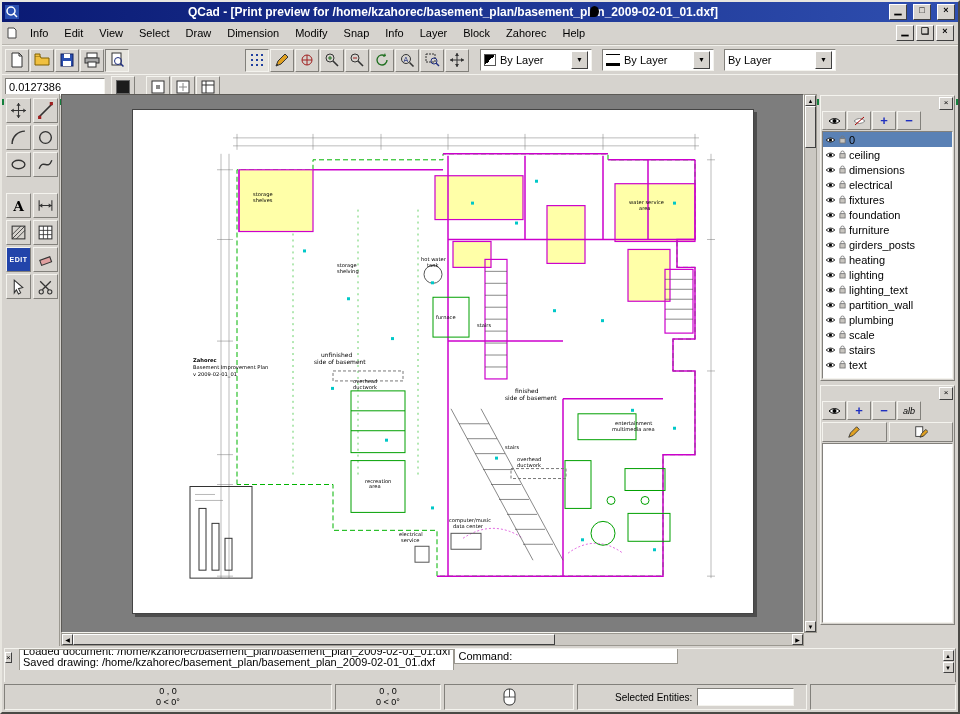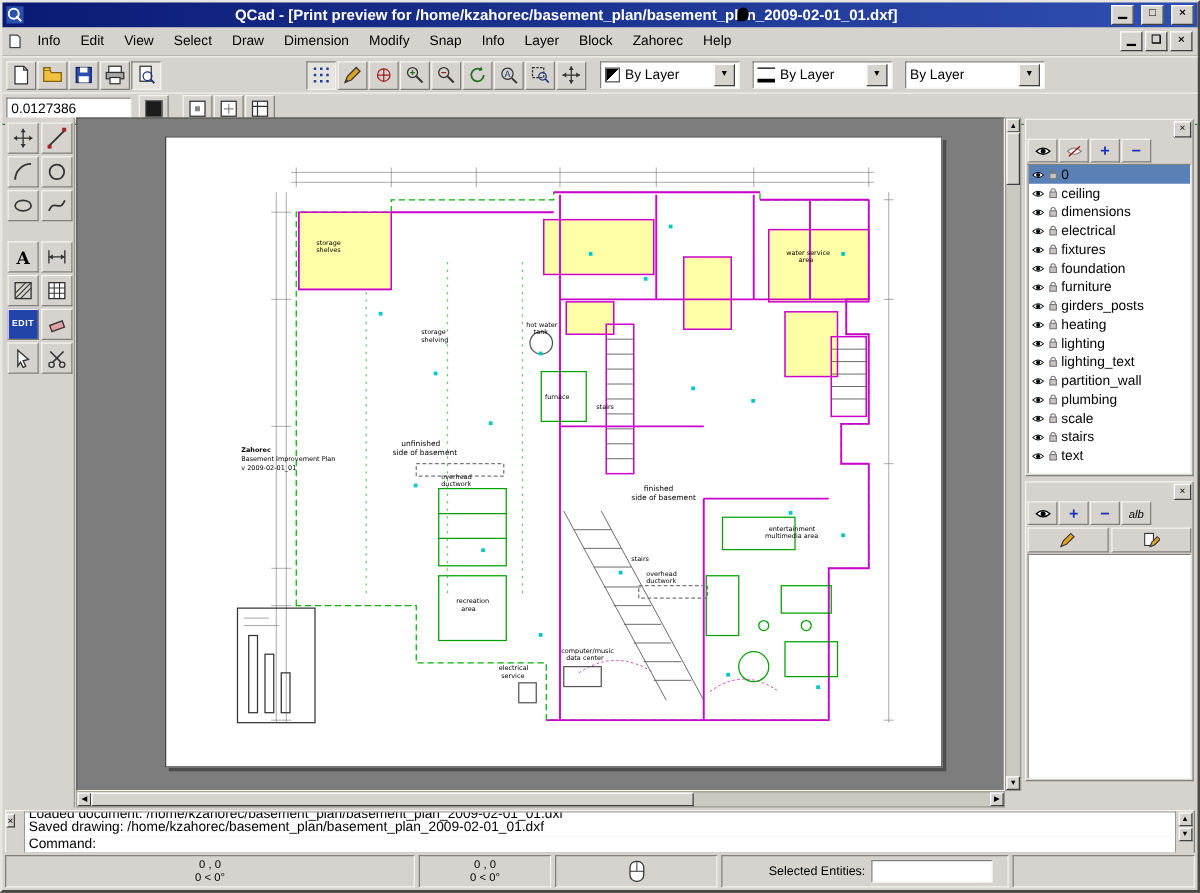--- a/index.html
+++ b/index.html
@@ -16,21 +16,21 @@
   
   .menubar{height:22px;display:flex;align-items:center;background:#d6d3ce;padding:0 4px;border-bottom:1px solid #b8b5ae;}
   .menus{display:flex;}
   .menu-item{padding:2px 8px;font-size:11px;cursor:default;}
   .mdi-btns{margin-left:auto;display:flex;gap:2px;}
   .mdi-pageicon{width:12px;height:12px;margin-right:4px;}
 
   
   .toolbar{display:flex;align-items:center;background:#d6d3ce;padding:1px 3px;border-top:1px solid #f2f1ec;}
   .toolbar1{height:26px;}
-  .toolbar2{height:22px;border-bottom:1px solid #15803d;align-items:center;}
+  .toolbar2{height:22px;border-bottom:6px solid #15803d;align-items:center;}
   .tb{width:24px;height:23px;background:#d6d3ce;border:1px solid;border-color:#f4f3ee #82807b #82807b #f4f3ee;display:flex;align-items:center;justify-content:center;margin-right:1px;box-sizing:border-box;}
   .tb.pressed{border-color:#82807b #f4f3ee #f4f3ee #82807b;background:#e6e4de;}
   .tb svg{width:16px;height:16px;}
   .tgap{width:115px;}
   .combo{display:flex;align-items:center;height:20px;width:104px;background:#fff;border:1px solid;border-color:#82807b #f4f3ee #f4f3ee #82807b;margin-left:10px;padding:0 3px;gap:4px;font-size:11px;white-space:nowrap;}
   .combo-arrow{margin-left:auto;width:15px;height:16px;background:#d6d3ce;border:1px solid;border-color:#fff #404040 #404040 #fff;font-size:7px;line-height:15px;text-align:center;}
   .swatch{width:10px;height:10px;background:linear-gradient(135deg,#000 50%,#fff 50%);border:1px solid #555;}
   .widthicon{display:inline-block;width:14px;height:8px;border-top:1px solid #000;border-bottom:3px solid #000;}
   .scale-input{width:92px;height:16px;border:1px solid;border-color:#82807b #f4f3ee #f4f3ee #82807b;background:#fff;font-family:"Liberation Sans",sans-serif;font-size:11px;padding:0 3px;}
   .tb .dkswatch{width:12px;height:12px;background:#1c1c1c;border:1px solid #666;}
@@ -74,21 +74,21 @@
   .lrow{height:15px;display:flex;align-items:center;gap:3px;padding:0 2px;white-space:nowrap;}
   .lrow.selected{background:#5a81b5;}
   .lrow svg{flex:none;}
   .lname{font-size:11px;}
   .brow2{display:flex;gap:2px;padding:1px 0;}
   .bbtn{flex:1;height:18px;background:#d6d3ce;border:1px solid;border-color:#f4f3ee #82807b #82807b #f4f3ee;display:flex;align-items:center;justify-content:center;}
 
   
   .command-dock{position:absolute;left:2px;right:2px;top:646px;height:36px;background:#d6d3ce;border:1px solid;border-color:#f4f3ee #82807b #82807b #f4f3ee;display:flex;box-sizing:border-box;}
   .cd-left{width:14px;padding-top:1px;}
-  .cd-main{flex:1;display:flex;flex-direction:column;overflow:hidden;}
+  .cd-main{flex:1;display:flex;flex-direction:row;overflow:hidden;}
   .hist{height:20px;overflow:hidden;background:#fff;border:1px solid #9b9890;border-bottom:none;padding:0 3px;}
   .hist-line{font-size:11px;line-height:11px;white-space:nowrap;}
   .hist-line:first-of-type{margin-top:-4px;}
   .cmdrow{height:14px;background:#fff;border:1px solid #9b9890;border-top:none;display:flex;align-items:center;padding:0 3px;gap:20px;}
   .cmdrow input{flex:1;border:none;outline:none;font-family:"Liberation Sans",sans-serif;font-size:11px;padding:0;background:transparent;}
   .cd-scroll{width:14px;display:flex;flex-direction:column;align-items:center;gap:1px;padding:1px 0;}
 
   
   .statusbar{position:absolute;left:2px;right:2px;bottom:2px;height:28px;display:flex;gap:3px;background:#d6d3ce;padding-top:2px;box-sizing:border-box;}
   .spanel{border:1px solid;border-color:#82807b #f4f3ee #f4f3ee #82807b;font-size:9px;line-height:11px;padding:1px 4px;box-sizing:border-box;}

